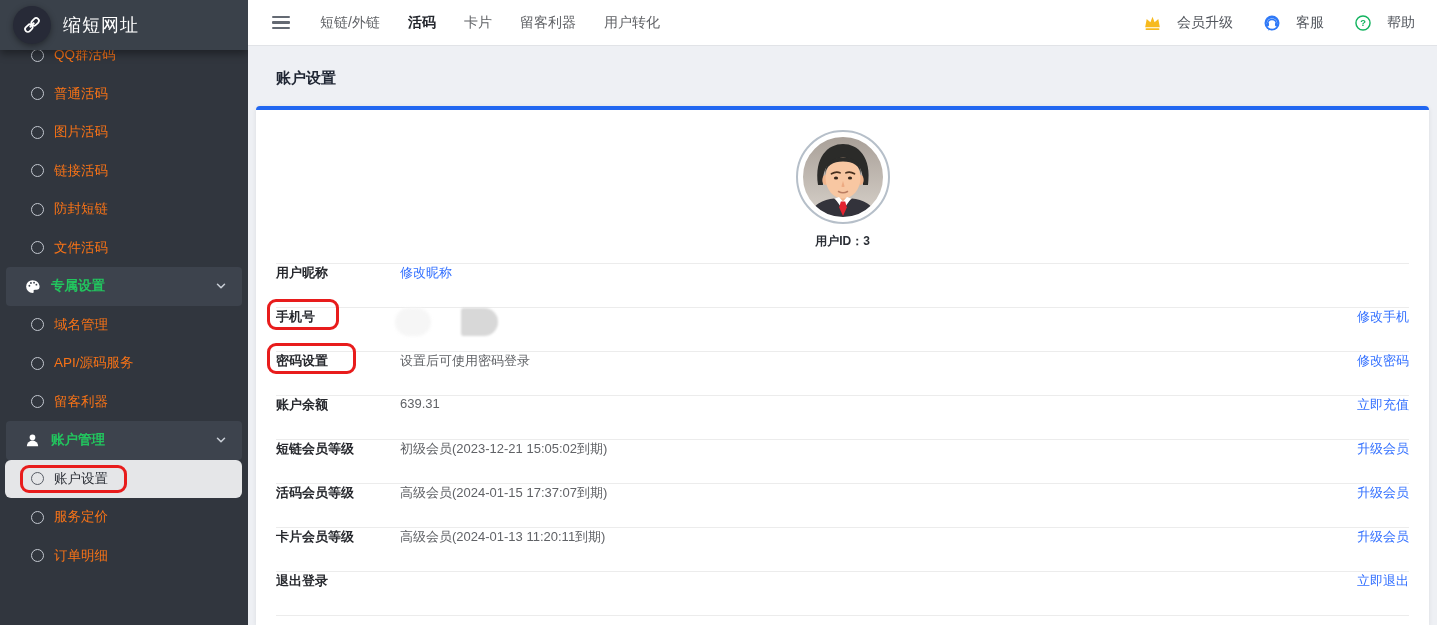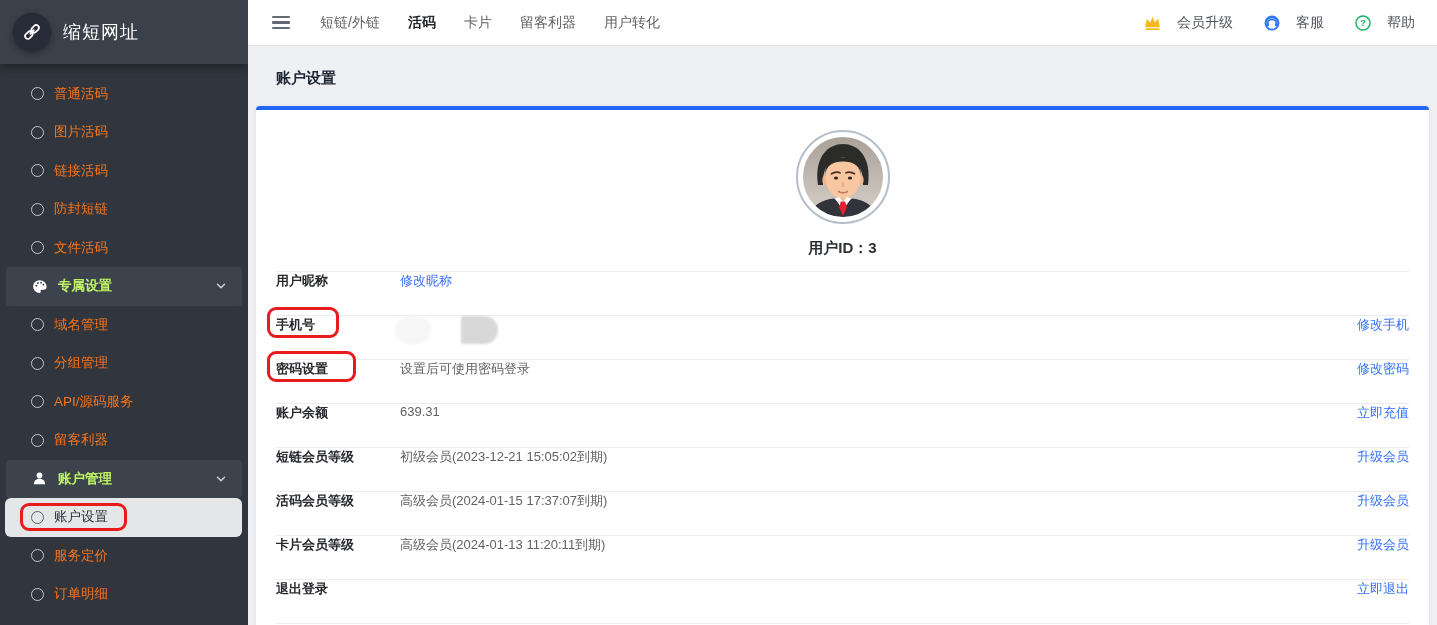--- a/index.html
+++ b/index.html
@@ -2,33 +2,33 @@
 <html><head>
 <meta charset="utf-8">
 <style>
   * { margin:0; padding:0; box-sizing:border-box; }
   html,body { width:1437px; height:625px; overflow:hidden;
     font-family:"Liberation Sans","DejaVu Sans",sans-serif; background:#eef0f4; }
   .app { display:flex; width:1437px; height:625px; }
 
   
   .sidebar { position:relative; width:248px; height:625px; background:#31363e; flex:0 0 248px; overflow:hidden; }
-  .side-header { position:absolute; top:0; left:0; right:0; height:64px; background:#3a414a;
+  .side-header { position:absolute; top:0; left:0; right:0; height:50px; background:#3a414a;
     display:flex; align-items:center; padding-left:13px; gap:12px; z-index:3;
     box-shadow:0 4px 8px rgba(0,0,0,.38); }
   .logo-circle { width:38px; height:38px; border-radius:50%; background:#272a37;
     display:flex; align-items:center; justify-content:center; box-shadow:0 2px 6px rgba(0,0,0,.4); }
   .brand-title { color:#fff; font-size:18px; letter-spacing:1px; }
   .menu { position:absolute; top:36px; left:0; right:0; z-index:1; }
   .m-item { height:38.5px; display:flex; align-items:center; padding-left:31px;
     color:#f97316; font-size:13.5px; cursor:pointer; }
   .bullet { width:13px; height:13px; border:1.3px solid #c3c8d0; border-radius:50%;
     margin-right:10px; flex:0 0 13px; }
   .m-parent { margin:0 6px; border-radius:4px; background:#3d434d; font-weight:700;
-    padding-left:25px; color:#bef264; }
+    padding-left:18px; color:#22c55e; }
   .m-parent .picon { width:17px; height:17px; margin-right:10px; flex:0 0 17px; }
   .m-parent .chev { margin-left:auto; margin-right:14px; }
   .m-active { position:relative; margin:0 6px 0 5px; border-radius:6px; background:#e5e6e8;
     color:#2b2f36; font-weight:400; padding-left:26px; }
   .m-active .bullet { border-color:#585d66; }
   .ring { position:absolute; border:3px solid #e81c1c; border-radius:9px; pointer-events:none; }
   .ring-side { left:15px; top:5px; width:107px; height:28px; }
 
   
   .main { flex:1; display:flex; flex-direction:column; background:#eef0f4; min-width:0; }
@@ -44,21 +44,21 @@
 
   .page-head { padding:24px 28px 0; }
   .page-title { font-size:15px; font-weight:700; color:#1f2633; }
 
   .card { margin:18px 8px 0; background:#fff; border-top:4px solid #2167f1;
     border-radius:4px 4px 0 0; flex:1; box-shadow:0 1px 5px rgba(0,0,0,.08); overflow:hidden; }
 
   .avatar-wrap { text-align:center; padding-top:20px; }
   .avatar-ring { display:inline-flex; width:94px; height:94px; border-radius:50%;
     border:2px solid #b6bfc9; align-items:center; justify-content:center; background:#fff; }
-  .uid { margin-top:15px; font-size:15px; font-weight:700; color:#2b2f36; text-align:center; }
+  .uid { margin-top:9px; font-size:12px; font-weight:700; color:#2b2f36; text-align:center; }
 
   .rows { margin:13px 20px 0; border-top:1px solid #ececec; }
   .row { height:44px; display:flex; align-items:flex-start; border-bottom:1px solid #ececec; font-size:13px; }
   .r-label { width:124px; font-weight:700; color:#27292e; position:relative; flex:0 0 124px; }
   .r-value { flex:1; color:#606266; display:flex; align-items:center; }
   .r-action { color:#3370ff; cursor:pointer; white-space:nowrap; }
   .ring-phone { left:-9px; top:-9px; width:72px; height:31px; }
   .ring-pwd { left:-9px; top:-9px; width:89px; height:31px; }
   .blob1 { width:36px; height:28px; background:#f6f6f6; border-radius:14px; filter:blur(1.5px); margin-left:-5px; }
   .blob2 { width:37px; height:28px; background:#d8d8d8; border-radius:3px 15px 15px 3px; filter:blur(1px); margin-left:30px; }
@@ -105,24 +105,20 @@
         </svg>
         <span>专属设置</span>
         <svg class="chev" width="14" height="14" viewBox="0 0 24 24">
           <polyline points="6,9 12,15 18,9" fill="none" stroke="#c9ced6" stroke-width="2.6" stroke-linecap="round" stroke-linejoin="round"></polyline>
         </svg>
       </div>
 
       <div class="m-item">
         <span class="bullet"></span>
         <span>域名管理</span>
-      </div>
-      <div class="m-item">
-        <span class="bullet"></span>
-        <span>分组管理</span>
       </div>
       <div class="m-item">
         <span class="bullet"></span>
         <span>API/源码服务</span>
       </div>
       <div class="m-item">
         <span class="bullet"></span>
         <span>留客利器</span>
       </div>
 

